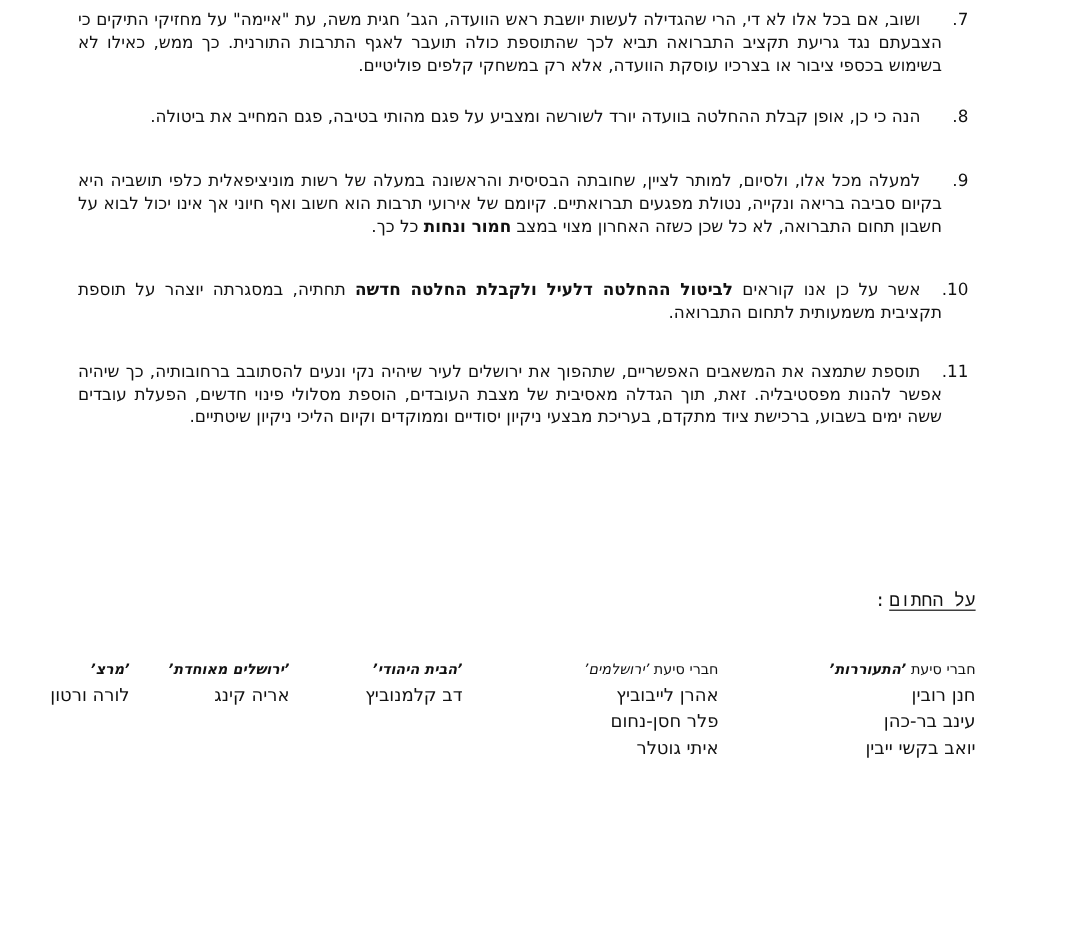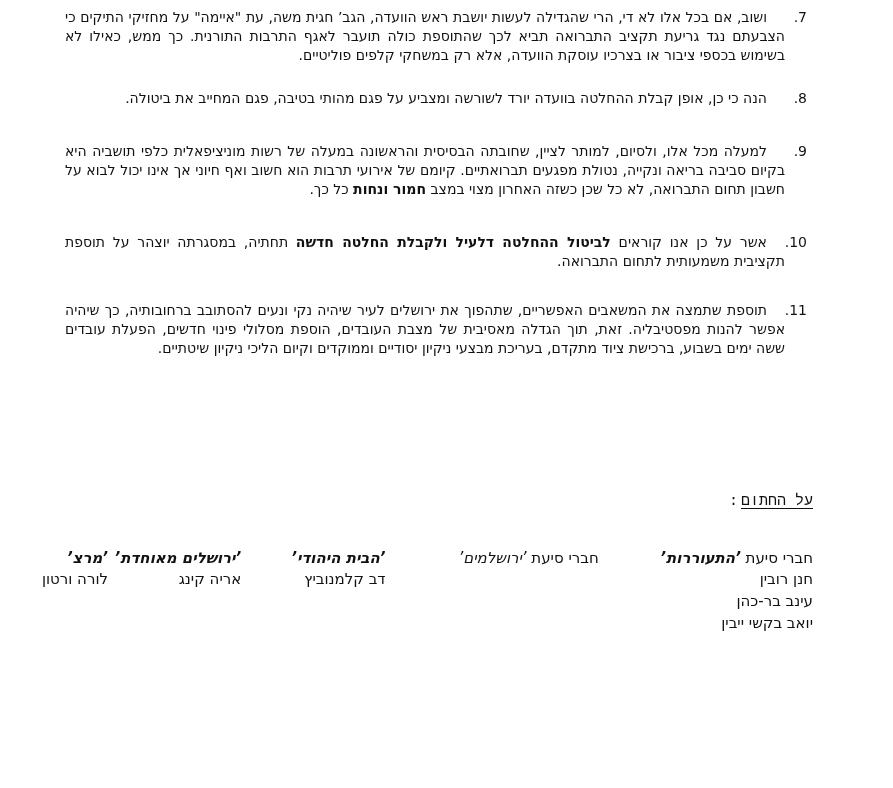--- a/index.html
+++ b/index.html
@@ -65,21 +65,21 @@
     flex-direction: row; 
     justify-content: space-between;
   }
   .sig-col { text-align: right; }
   .sig-col-0 { width: 203px; }
   .sig-col-1 { width: 202px; }
   .sig-col-2 { width: 133px; }
   .sig-col-3 { width: 122px; text-align: right; }
   .sig-col-4 { width: 90px;  }
   .sig-header {
-    font-size: 15px;
+    font-size: 12px;
     line-height: 20px;
     white-space: nowrap;
   }
   .party-bold-italic { font-weight: bold; font-style: italic; }
   .party-italic { font-style: italic; }
   .sig-names {
     font-size: 15px;
     line-height: 22px;
   }
   .sig-name { white-space: nowrap; }
@@ -120,20 +120,25 @@
       <div class="sig-col sig-col-0">
         <div class="sig-header"><span>חברי סיעת </span><span class="party-bold-italic">’התעוררות’</span></div>
         <div class="sig-names">
           <div class="sig-name">חנן רובין</div>
           <div class="sig-name">עינב בר-כהן</div>
           <div class="sig-name">יואב בקשי ייבין</div>
         </div>
       </div>
       <div class="sig-col sig-col-1">
         <div class="sig-header"><span>חברי סיעת </span><span class="party-italic">’ירושלמים’</span></div>
+        <div class="sig-names">
+          <div class="sig-name">אהרן לייבוביץ</div>
+          <div class="sig-name">פלר חסן-נחום</div>
+          <div class="sig-name">איתי גוטלר</div>
+        </div>
       </div>
       <div class="sig-col sig-col-2">
         <div class="sig-header"><span class="party-bold-italic">’הבית היהודי’</span></div>
         <div class="sig-names">
           <div class="sig-name">דב קלמנוביץ</div>
         </div>
       </div>
       <div class="sig-col sig-col-3">
         <div class="sig-header"><span class="party-bold-italic">’ירושלים מאוחדת’</span></div>
         <div class="sig-names">

